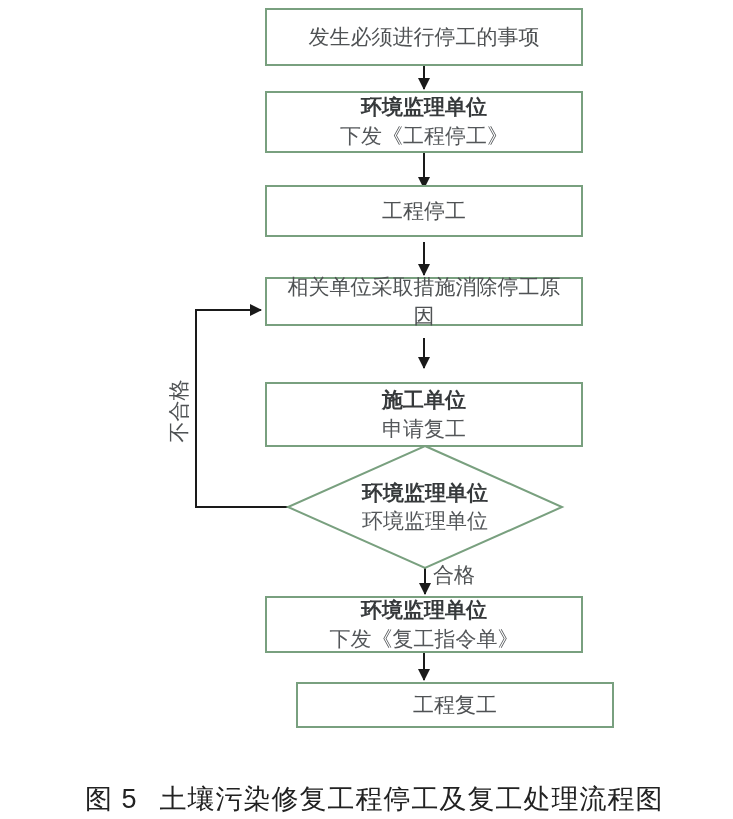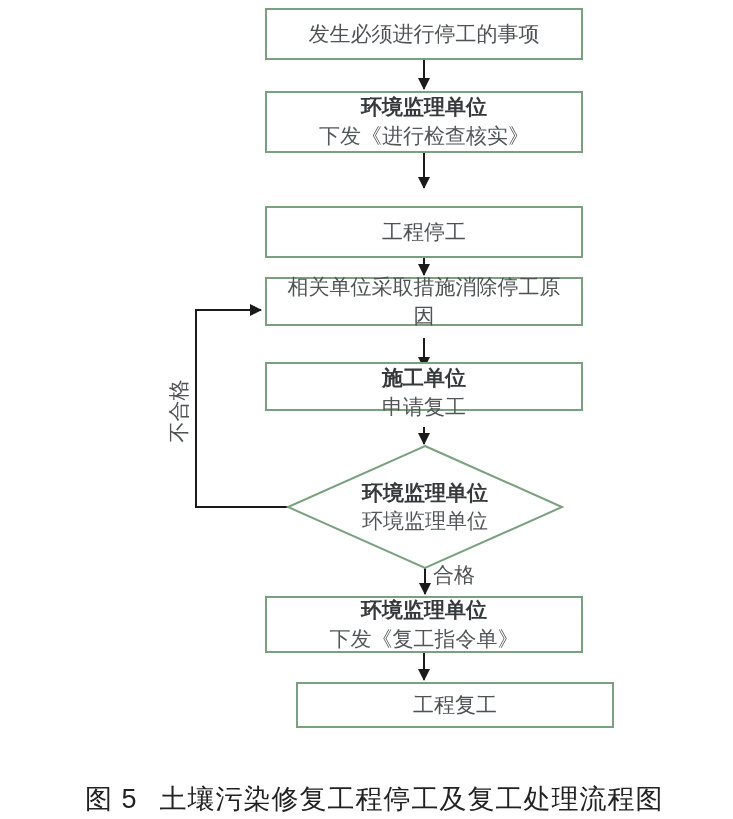--- a/index.html
+++ b/index.html
@@ -74,38 +74,38 @@
     <line class="connector" x1="424" y1="338" x2="424" y2="368" marker-end="url(#arrowhead)"></line>
     <line class="connector" x1="424" y1="427" x2="424" y2="444" marker-end="url(#arrowhead)"></line>
     <line class="connector" x1="425" y1="568" x2="425" y2="594" marker-end="url(#arrowhead)"></line>
     <line class="connector" x1="424" y1="653" x2="424" y2="680" marker-end="url(#arrowhead)"></line>
 
     <polyline class="connector" points="288,507 196,507 196,310 261,310" marker-end="url(#arrowhead)"></polyline>
 
     <polygon class="diamond-shape" points="425,446 562,507 425,568 288,507"></polygon>
   </svg>
 
-  <div class="node" style="top:8px;height:52px;">
+  <div class="node" style="top:8px;height:58px;">
     <span>发生必须进行停工的事项</span>
   </div>
 
   <div class="node" style="top:91px;height:62px;">
     <span class="node-title">环境监理单位</span>
-    <span class="node-sub">下发《进行检查核实》</span>
+    <span class="node-sub">下发《工程停工》</span>
   </div>
 
-  <div class="node" style="top:206px;height:52px;">
+  <div class="node" style="top:185px;height:52px;">
     <span>工程停工</span>
   </div>
 
   <div class="node" style="top:277px;height:49px;">
     <span>相关单位采取措施消除停工原因</span>
   </div>
 
-  <div class="node" style="top:362px;height:49px;justify-content:space-between;">
+  <div class="node" style="top:382px;height:65px;">
     <span class="node-title">施工单位</span>
     <span class="node-sub">申请复工</span>
   </div>
 
   <div class="diamond-text">
     <div class="node-title">环境监理单位</div>
     <div>环境监理单位</div>
   </div>
 
   <div class="edge-label pass">合格</div>

